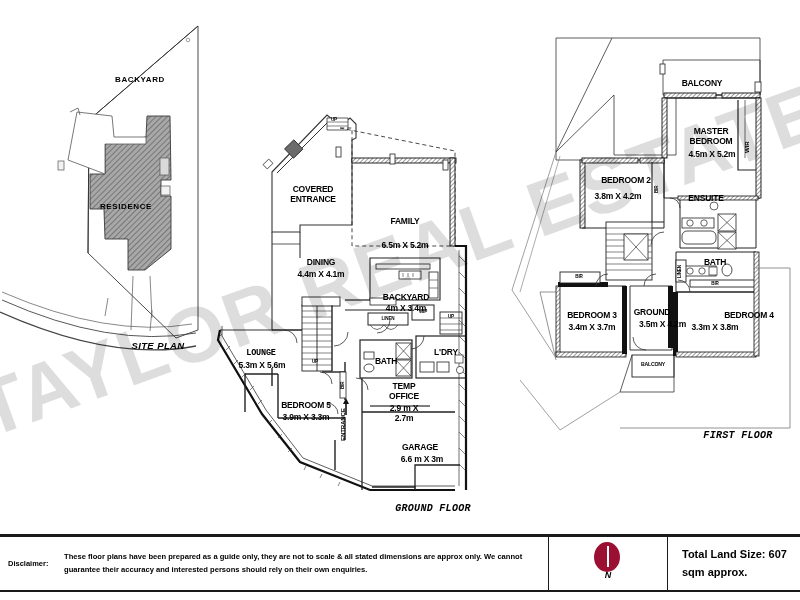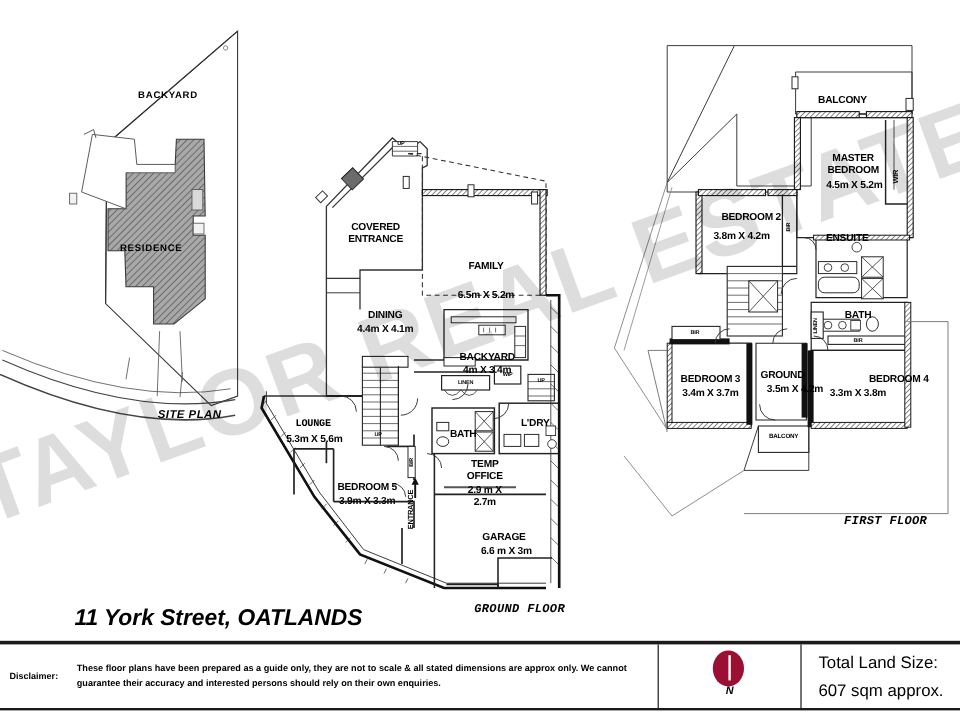--- a/index.html
+++ b/index.html
@@ -125,21 +125,21 @@
     transform: translateX(-50%);
     font-size: 9px; font-weight: bold; font-style: italic;
   }
   #land-cell {
     flex: 1 1 auto;
     border-left: 1.5px solid #1a1a1a;
     display: flex; align-items: center;
     padding-left: 14px;
     box-sizing: border-box;
   }
-  #land-text { font-size: 14px; font-weight: normal; line-height: 1.6; }
+  #land-text { font-size: 11px; font-weight: bold; line-height: 1.6; }
 </style>
 </head>
 <body>
 
 <div id="page">
 
   <svg class="layer" viewBox="0 0 800 600">
     <defs>
       <pattern id="hatch45" width="4" height="4" patternTransform="rotate(45)" patternUnits="userSpaceOnUse">
         <rect width="4" height="4" fill="#a8a8a8"></rect>
@@ -493,21 +493,20 @@
   <div class="lbl tiny" style="left:632px; top:362px; width:42px; font-size:5.2px;">BALCONY</div>
 
   <div class="lbl small vert-r" style="left:744px; top:130px; height:34px;">WIR</div>
   <div class="lbl tiny vert-r" style="left:654px; top:180px; height:18px;">BIR</div>
   <div class="lbl tiny" style="left:566px; top:274px; width:26px;">BIR</div>
   <div class="lbl tiny" style="left:702px; top:281px; width:26px;">BIR</div>
   <div class="lbl tiny vert-r" style="left:677px; top:262px; height:20px;">LINEN</div>
 
   <div class="lbl plan" style="left:686px; top:430px; width:104px;">FIRST FLOOR</div>
 
-  <div id="title">11 York Street, OATLANDS</div>
 
   <div id="footer-rule"></div>
   <div id="footer">
     <div id="disc-cell">
       <div id="disc-label">Disclaimer:</div>
       <div id="disc-text">These floor plans have been prepared as a guide only, they are not to scale &amp; all stated dimensions are approx only.
 We cannot guarantee their accuracy and interested persons should rely on their own enquiries.</div>
     </div>
     <div id="compass-cell">
       <div id="compass">

